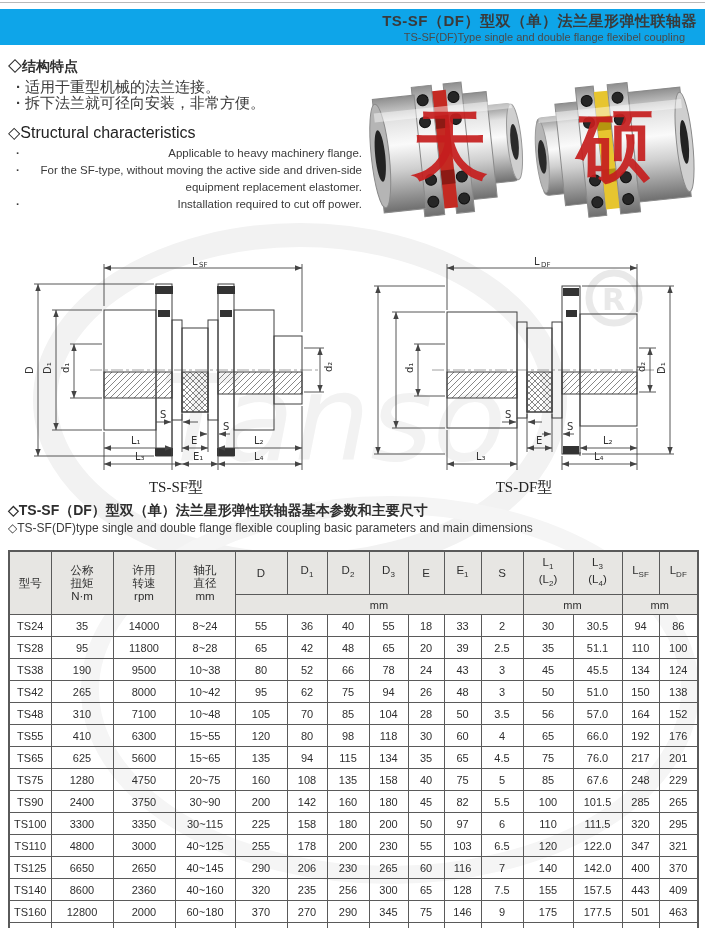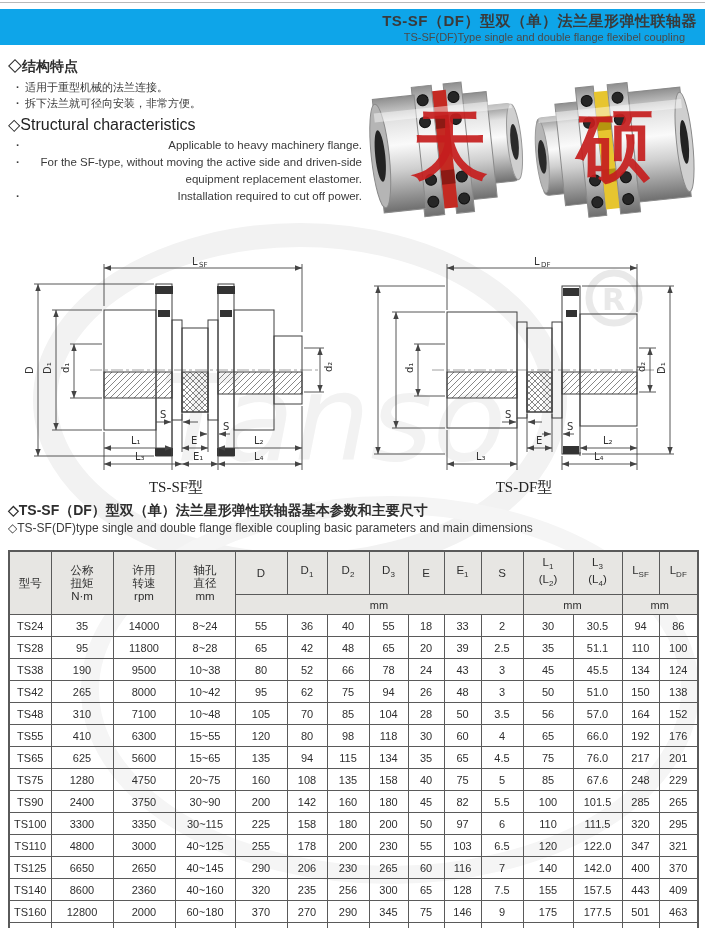--- a/index.html
+++ b/index.html
@@ -8,23 +8,23 @@
   .watermark{position:absolute;left:0;top:0;z-index:0;}
   .content{position:absolute;left:0;top:0;width:705px;height:928px;z-index:1;}
   .toprule{position:absolute;left:0;top:2px;width:705px;height:1px;background:#b9b9b9;}
   .titlebar{position:absolute;left:0;top:9px;width:705px;height:36px;background:#0ea5e9;
             text-align:right;padding:0;box-sizing:border-box;}
   .titlebar .t-zh{font-size:15px;font-weight:bold;color:#3a3a3a;letter-spacing:.5px;
                   padding:3px 8px 0 0;}
   .titlebar .t-en{font-size:11px;color:#4a4a4a;padding:0 20px 0 0;}
   .features{position:absolute;left:8px;top:58px;width:354px;}
   .features h2{margin:0;font-size:14px;font-weight:bold;color:#2e2e2e;}
-  .features h2.en{font-size:16px;font-weight:normal;color:#222;margin-top:4px;}
+  .features h2.en{font-size:16px;font-weight:normal;color:#222;margin-top:12px;}
   .features ul{margin:3px 0 0 6px;padding:0;list-style:none;}
-  .features li{position:relative;padding-left:11px;font-size:11px;line-height:16px;color:#3a3a3a;}
+  .features li{position:relative;padding-left:11px;font-size:15px;line-height:16px;color:#3a3a3a;}
   .features ul.en li{font-size:11.5px;line-height:17px;text-align:right;}
   .features li::before{content:"·";position:absolute;left:2px;font-weight:bold;}
   .photos{position:absolute;left:362px;top:54px;width:340px;height:198px;display:flex;}
   .drawings{position:absolute;left:4px;top:252px;width:700px;height:250px;display:flex;}
   svg text{font-family:"DejaVu Sans",sans-serif;}
   text.cap{font-family:"Liberation Serif",serif;font-size:15px;fill:#222;}
   text.dim{font-size:10px;fill:#333;}
   text.dimsub{font-size:7px;fill:#333;}
   .tabletitle{position:absolute;left:8px;top:502px;width:690px;}
   .tabletitle .zh{font-size:14px;font-weight:bold;color:#2e2e2e;}

